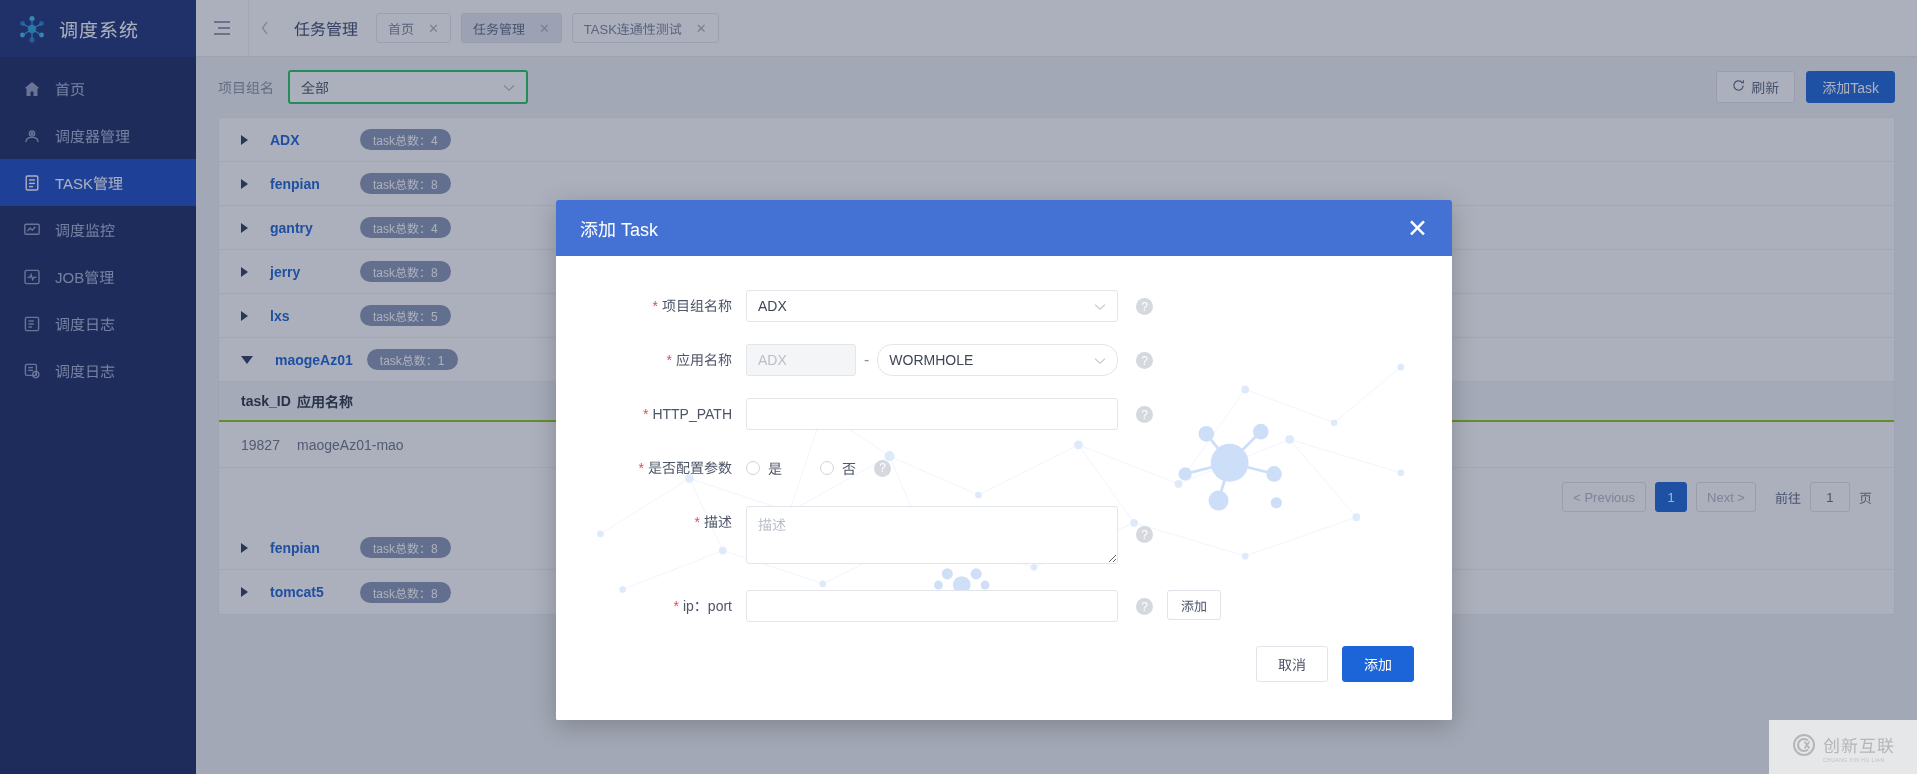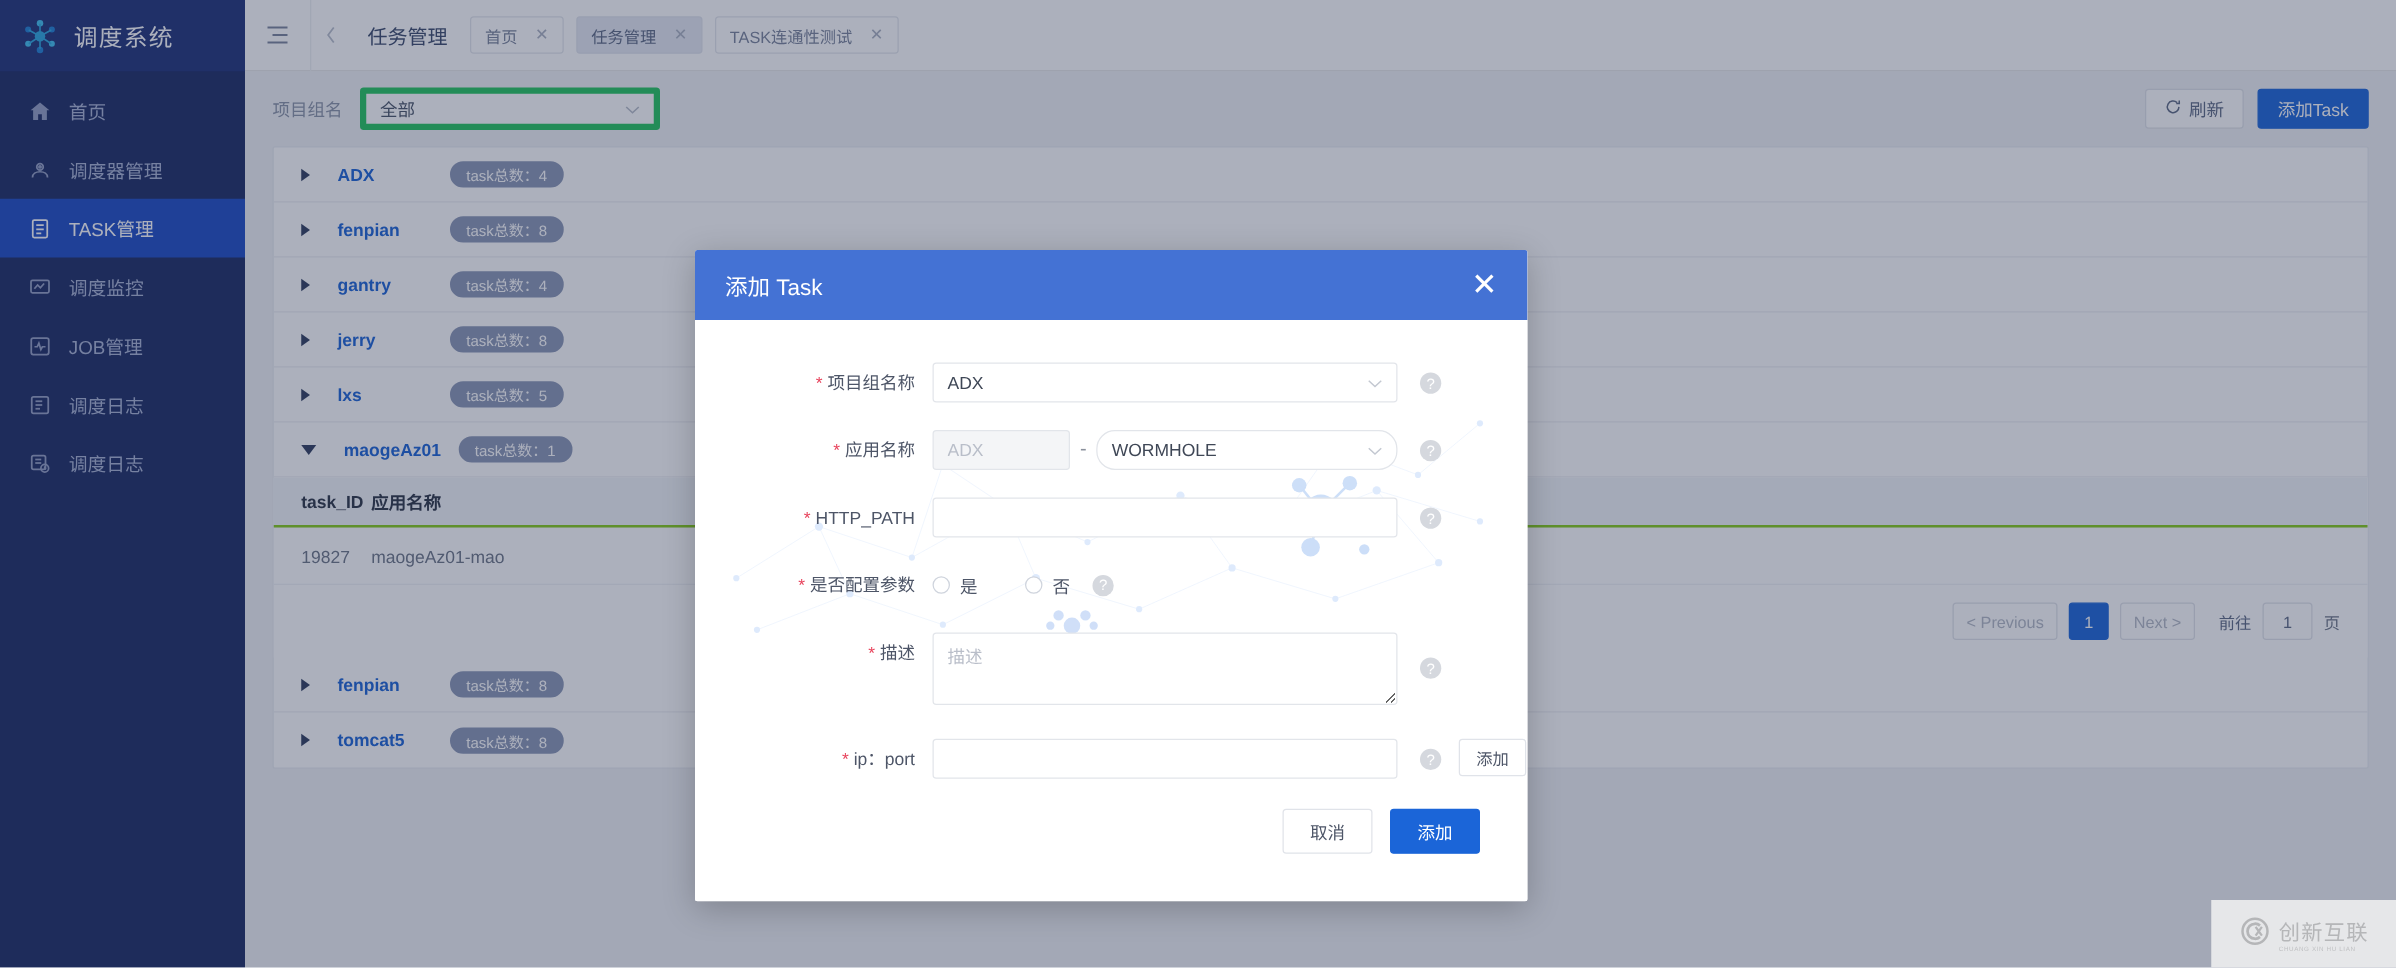--- a/index.html
+++ b/index.html
@@ -82,21 +82,21 @@
     position: absolute; left: 196px; top: 57px; right: 0; bottom: 0;
     background: #f0f2f5; overflow: hidden;
   }
   .filterbar {
     height: 60px; display: flex; align-items: center; padding: 0 22px;
     background: #f0f2f5;
   }
   .filter-label { font-size: 14px; color: #8a93a6; margin-right: 14px; }
   .select-box {
     width: 240px; height: 34px; background: #fff;
-    border: 5px solid #22c55e; border-radius: 3px;
+    border: 2px solid #22c55e; border-radius: 3px;
     display: flex; align-items: center; padding: 0 11px;
     font-size: 14px; color: #4a5568; cursor: pointer;
   }
   .select-box .caret { margin-left: auto; color: #b6bcc8; }
   .filterbar-right { margin-left: auto; display: flex; align-items: center; gap: 11px; }
   .btn {
     height: 32px; padding: 0 15px; border-radius: 3px; font-size: 14px;
     display: inline-flex; align-items: center; gap: 6px; cursor: pointer;
     border: 1px solid #dfe2e8; background: #fff; color: #5d6984;
   }
@@ -167,21 +167,21 @@
     width: 40px; height: 30px; border: 1px solid #e0e3e9; border-radius: 3px;
     text-align: center; font-size: 13px; color: #5d6984; background: #fff;
     font-family: inherit;
   }
 
   
   .overlay {
     position: absolute; inset: 0; background: rgba(38,48,78,.38); z-index: 20;
   }
   .modal {
-    position: absolute; left: 556px; top: 200px; width: 666px;
+    position: absolute; left: 556px; top: 200px; width: 896px;
     background: #fff; z-index: 21;
     box-shadow: 0 6px 26px rgba(0,0,0,.22);
     border-radius: 2px; overflow: hidden;
   }
   .modal-head {
     height: 56px; background: #4472d4; display: flex; align-items: center;
     padding: 0 24px; color: #fff;
   }
   .modal-title { font-size: 18px; }
   .modal-close {

